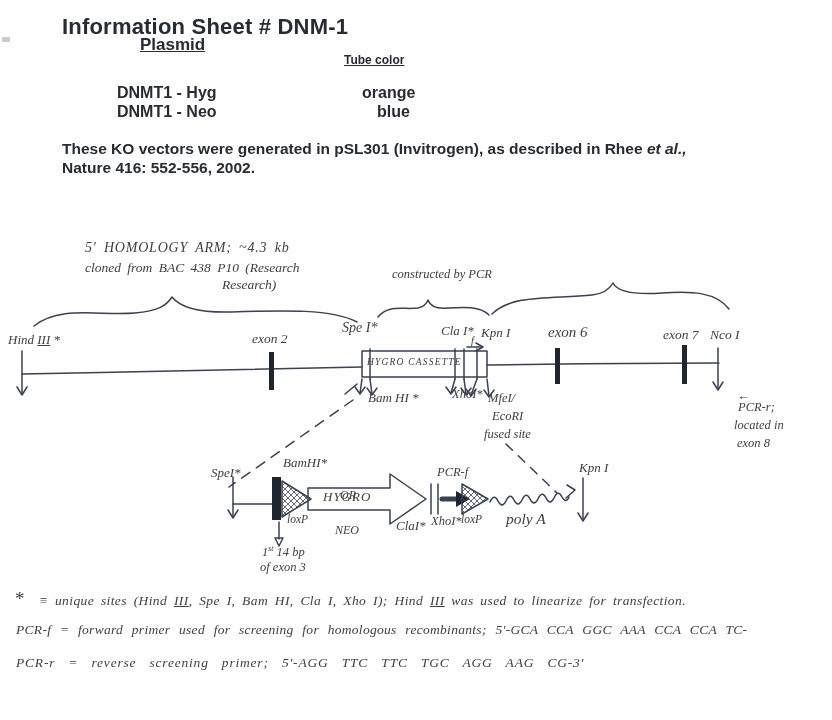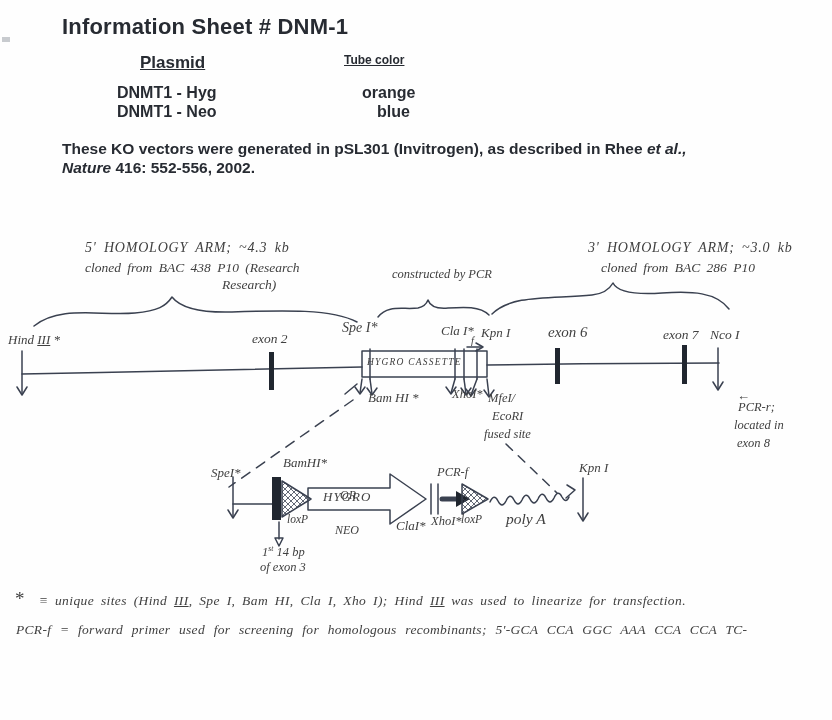--- a/index.html
+++ b/index.html
@@ -17,31 +17,31 @@
 </style>
 </head>
 <body>
 
 <div class="page">
 
   <div class="artifact"></div>
 
   <div class="pt" style="left:62px;top:14px;font-size:22px;letter-spacing:.2px">Information Sheet # DNM-1</div>
 
-  <div class="pt ul" style="left:140px;top:53px;font-size:17px">Plasmid</div>
+  <div class="pt ul" style="left:140px;top:35px;font-size:17px">Plasmid</div>
   <div class="pt ul" style="left:344px;top:53px;font-size:12px">Tube color</div>
 
   <div class="pt" style="left:117px;top:84px;font-size:16px">DNMT1 - Hyg</div>
   <div class="pt" style="left:362px;top:84px;font-size:16px">orange</div>
   <div class="pt" style="left:117px;top:103px;font-size:16px">DNMT1 - Neo</div>
   <div class="pt" style="left:377px;top:103px;font-size:16px">blue</div>
 
   <div class="pt" style="left:62px;top:139px;font-size:15.5px;line-height:19px">
     <span>These KO vectors were generated in pSL301 (Invitrogen), as described in Rhee </span><span style="font-style:italic">et al.,</span><br>
-    <span style="font-style:italic">Nature</span><span> 416: 552-556, 2002.</span>
+    <span style="">Nature</span><span> 416: 552-556, 2002.</span>
   </div>
 
   <svg class="svg-layer" width="832" height="720" viewBox="0 0 832 720">
     <defs>
       <pattern id="hatch" width="6" height="6" patternUnits="userSpaceOnUse">
         <path d="M0,0 L6,6 M6,0 L0,6" stroke="#3a4150" stroke-width="0.8"></path>
       </pattern>
     </defs>
     <g stroke="#3a4150" stroke-width="1.5" fill="none" stroke-linecap="round" stroke-linejoin="round">
 
@@ -123,22 +123,20 @@
       </g>
     </g>
   </svg>
 
   <div class="hw" style="left:85px;top:240px;font-size:14px;letter-spacing:.8px;word-spacing:3px">5' HOMOLOGY ARM;  ~4.3 kb</div>
   <div class="hw" style="left:85px;top:261px;font-size:13.5px;word-spacing:3px">cloned from BAC 438 P10 (Research</div>
   <div class="hw" style="left:222px;top:278px;font-size:13.5px">Research)</div>
 
   <div class="hw" style="left:392px;top:268px;font-size:12.5px">constructed by PCR</div>
 
-  <div class="hw" style="left:588px;top:240px;font-size:14px;letter-spacing:.8px;word-spacing:3px">3' HOMOLOGY ARM;  ~3.0 kb</div>
-  <div class="hw" style="left:601px;top:261px;font-size:13.5px;word-spacing:3px">cloned from BAC 286 P10</div>
 
   <div class="hw" style="left:8px;top:333px;font-size:13px">
     <span>Hind </span><span class="ul">III</span>
     <span class="star">*</span>
   </div>
 
   <div class="hw" style="left:252px;top:332px;font-size:13.5px">exon 2</div>
   <div class="hw" style="left:342px;top:320px;font-size:14px">Spe I*</div>
   <div class="hw" style="left:441px;top:324px;font-size:13px">Cla I*</div>
   <div class="hw" style="left:471px;top:335px;font-size:10.5px">f</div>
@@ -175,14 +173,15 @@
 
   <div class="hw" style="left:262px;top:545px;font-size:12.5px">
     <span>1</span><span class="sup">st</span><span> 14 bp</span>
   </div>
   <div class="hw" style="left:260px;top:561px;font-size:12.5px">of exon 3</div>
 
   <div class="hw" style="left:15px;top:589px;font-size:13.5px;letter-spacing:.4px;word-spacing:3px">
     <span class="bigstar">*</span><span> ≡ unique sites  (Hind </span><span class="ul">III</span><span>, Spe I, Bam HI, Cla I, Xho I);  Hind </span><span class="ul">III</span><span> was used to linearize for transfection.</span>
   </div>
   <div class="hw" style="left:16px;top:623px;font-size:13.5px;letter-spacing:.3px;word-spacing:5px">PCR-f =  forward primer used for screening for homologous recombinants;  5'-GCA CCA GGC AAA CCA CCA TC-</div>
+  <div class="hw" style="left:16px;top:656px;font-size:13.5px;letter-spacing:.8px;word-spacing:9px">PCR-r =  reverse screening primer;   5'-AGG TTC TTC TGC AGG AAG CG-3'</div>
 
 </div>
 
 </body></html>

